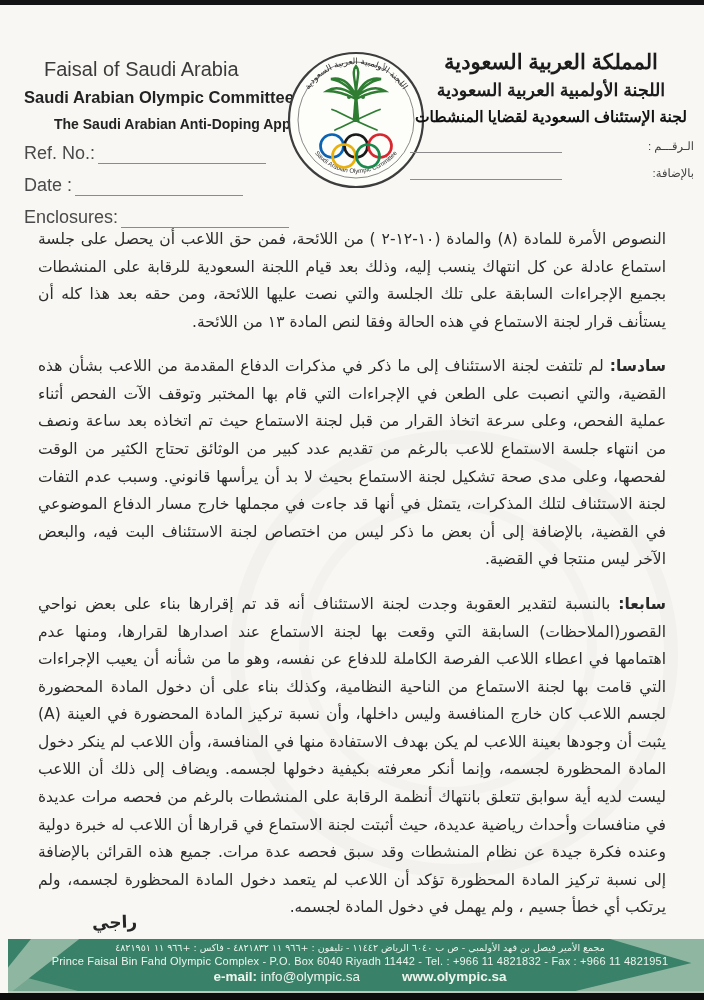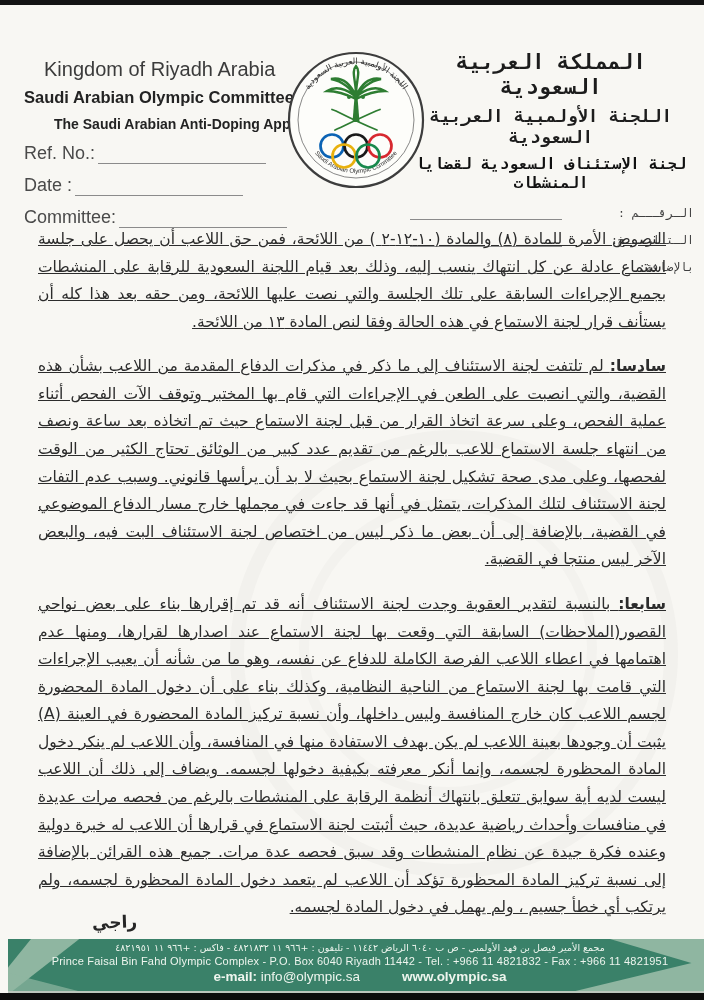--- a/index.html
+++ b/index.html
@@ -13,32 +13,32 @@
   .hdr-left .en1{font-size:20px;color:#3b3b3b;margin-left:20px;white-space:nowrap;}
   .hdr-left .en2{font-size:16.5px;font-weight:bold;color:#232323;margin-top:7px;white-space:nowrap;}
   .hdr-left .en3{font-size:14px;font-weight:bold;color:#232323;margin:9px 0 0 30px;white-space:nowrap;}
   .enfield{margin-top:11px;display:flex;align-items:flex-end;}
   .enfield .lbl{font-size:18px;color:#4a4a4a;}
   .enfield .rule{display:inline-block;width:168px;border-bottom:1.2px solid #8b8b8b;height:12px;margin-left:3px;}
 
   .logo-wrap{position:absolute;left:286px;top:46px;width:140px;height:150px;}
 
   .hdr-right{position:absolute;right:10px;top:50px;width:286px;text-align:center;direction:rtl;
-             font-family:Liberation Mono, monospace;}
+             font-family:Liberation Sans, sans-serif;}
   .hdr-right .ar1{font-size:21px;font-weight:bold;color:#1c1c1c;}
   .hdr-right .ar2{font-size:17.5px;font-weight:bold;color:#1d1d1d;margin-top:6px;}
   .hdr-right .ar3{font-size:15.5px;font-weight:bold;color:#111;margin-top:7px;}
   .arfield{margin-top:13px;display:flex;flex-direction:row;justify-content:space-between;align-items:flex-end;direction:rtl;}
   .arfield .lbl{font-size:11.5px;color:#3f3f3f;}
   .arfield .rule{display:inline-block;width:152px;border-bottom:1.2px solid #8b8b8b;height:10px;margin-left:2px;}
 
   
   .letter{position:absolute;left:38px;top:226px;width:628px;height:692px;overflow:hidden;
           direction:rtl;text-align:justify;font-size:15.5px;line-height:1.78;color:#2c2c2c;
-          font-family:"DejaVu Sans",sans-serif;text-decoration:underline;}
+          font-family:"DejaVu Sans",sans-serif;}
   .letter p{margin:0 0 17px 0;}
   .letter b{font-weight:bold;}
   .watermark{position:absolute;left:230px;top:430px;width:420px;height:420px;border-radius:50%;
              border:14px solid rgba(120,120,120,0.045);pointer-events:none;}
   .watermark::after{content:"";position:absolute;left:55px;top:55px;width:278px;height:278px;
              border-radius:50%;border:10px solid rgba(120,120,120,0.04);}
   .signature{position:absolute;left:92px;top:912px;font-size:17px;font-weight:bold;color:#262626;
              font-family:"DejaVu Sans",sans-serif;transform:rotate(-2deg);}
 
   
@@ -55,33 +55,33 @@
   .f-mail .web{font-weight:bold;margin-left:38px;}
   .f-mail .em-lab{font-weight:bold;}
 </style>
 </head>
 <body>
 
 <div class="page">
   <div class="topbar"></div>
 
   <div class="hdr-left">
-    <div class="en1">Kingdom of Riyadh Arabia</div>
+    <div class="en1">Faisal of Saudi Arabia</div>
     <div class="en2">Saudi Arabian Olympic Committee</div>
     <div class="en3">The Saudi Arabian Anti-Doping Appeal Panel</div>
     <div class="enfield">
       <span class="lbl">Ref. No.:</span>
       <span class="rule"></span>
     </div>
     <div class="enfield">
       <span class="lbl">Date :</span>
       <span class="rule"></span>
     </div>
     <div class="enfield">
-      <span class="lbl">Committee:</span>
+      <span class="lbl">Enclosures:</span>
       <span class="rule"></span>
     </div>
   </div>
 
   <div class="logo-wrap">
     <svg viewBox="0 0 140 140" width="140" height="148">
       <circle cx="70" cy="70" r="67" fill="#fdfdfa" stroke="#3d3d3d" stroke-width="2.2"></circle>
       <circle cx="70" cy="70" r="58" fill="none" stroke="#6a6a6a" stroke-width="0.8"></circle>
       <defs>
         <path id="arcTop" d="M 14,70 A 56,56 0 0 1 126,70"></path>
@@ -118,24 +118,20 @@
 
   <div class="hdr-right">
     <div class="ar1">المملكة العربية السعودية</div>
     <div class="ar2">اللجنة الأولمبية العربية السعودية</div>
     <div class="ar3">لجنة الإستئناف السعودية لقضايا المنشطات</div>
     <div class="arfield">
       <span class="lbl">الـرقـــم :</span>
       <span class="rule"></span>
     </div>
     <div class="arfield">
-      <span class="lbl">الـتـاريــخ:</span>
-      <span class="rule"></span>
-    </div>
-    <div class="arfield">
       <span class="lbl">بالإضافة:</span>
       <span class="rule"></span>
     </div>
   </div>
 
   <div class="watermark"></div>
 
   <main class="letter">
     <p><span>النصوص الأمرة للمادة (٨) والمادة (١٠-١٢-٢ ) من اللائحة، فمن حق اللاعب أن يحصل على جلسة استماع عادلة عن كل انتهاك ينسب إليه، وذلك بعد قيام اللجنة السعودية للرقابة على المنشطات بجميع الإجراءات السابقة على تلك الجلسة والتي نصت عليها اللائحة، ومن حقه بعد هذا كله أن يستأنف قرار لجنة الاستماع في هذه الحالة وفقا لنص المادة ١٣ من اللائحة.</span></p>
     <p><b>سادسا:</b><span> لم تلتفت لجنة الاستئناف إلى ما ذكر في مذكرات الدفاع المقدمة من اللاعب بشأن هذه القضية، والتي انصبت على الطعن في الإجراءات التي قام بها المختبر وتوقف الآت الفحص أثناء عملية الفحص، وعلى سرعة اتخاذ القرار من قبل لجنة الاستماع حيث تم اتخاذه بعد ساعة ونصف من انتهاء جلسة الاستماع للاعب بالرغم من تقديم عدد كبير من الوثائق تحتاج الكثير من الوقت لفحصها، وعلى مدى صحة تشكيل لجنة الاستماع بحيث لا بد أن يرأسها قانوني. وسبب عدم التفات لجنة الاستئناف لتلك المذكرات، يتمثل في أنها قد جاءت في مجملها خارج مسار الدفاع الموضوعي في القضية، بالإضافة إلى أن بعض ما ذكر ليس من اختصاص لجنة الاستئناف البت فيه، والبعض الآخر ليس منتجا في القضية.</span></p>

